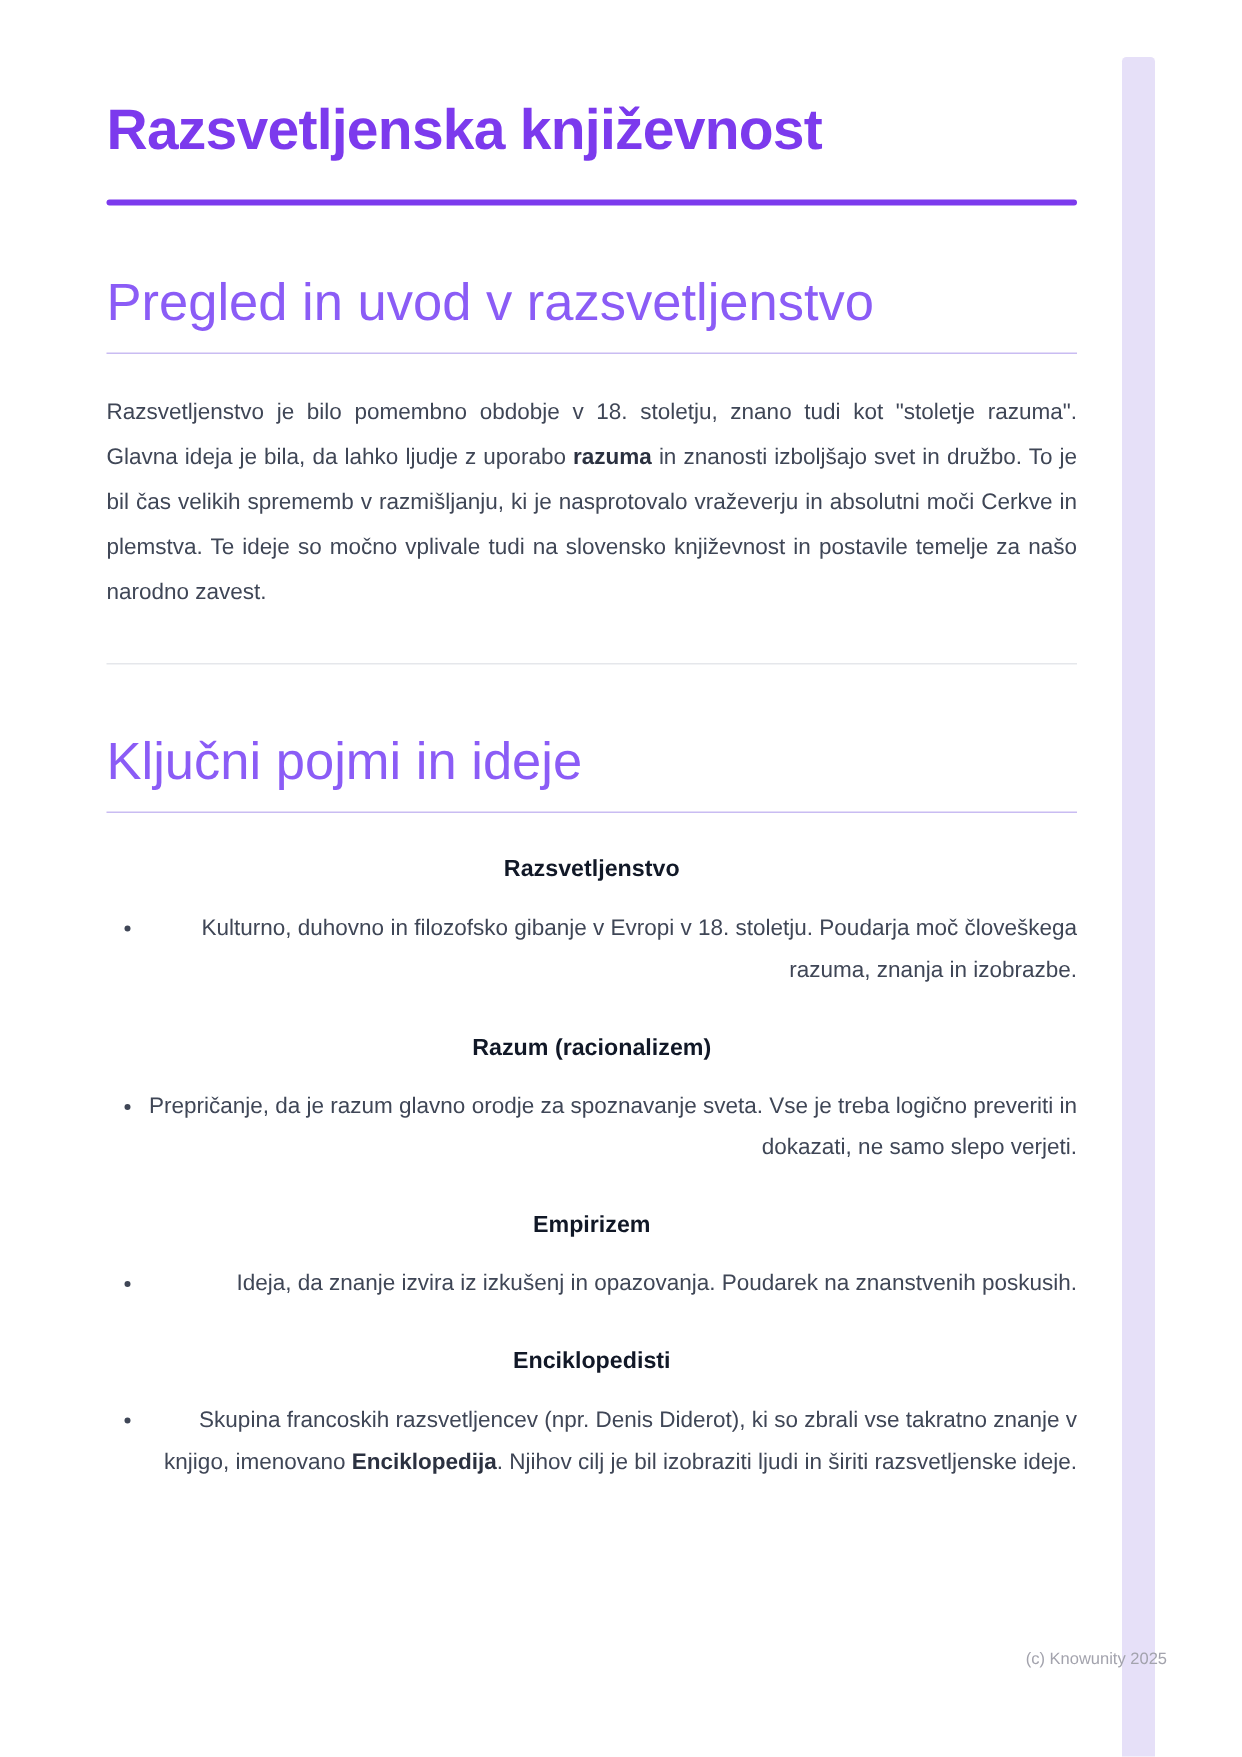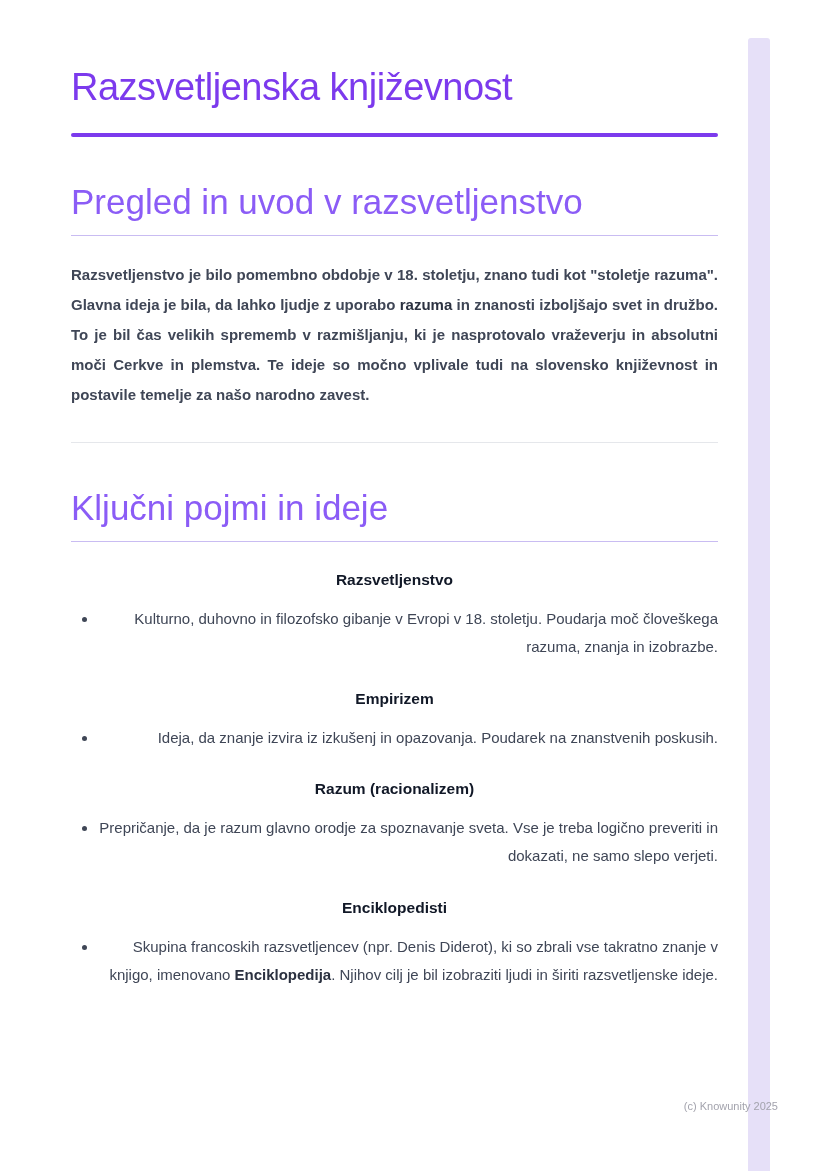--- a/index.html
+++ b/index.html
@@ -23,21 +23,21 @@
     border-radius: 3px 3px 0 0;
   }
   .content {
     position: absolute;
     left: 71px;
     top: 0;
     width: 647px;
   }
   h1.page-title {
     font-size: 38px;
-    font-weight: normal;
+    font-weight: bold;
     color: #7c3aed;
     margin: 66px 0 24px 0;
     letter-spacing: -0.5px;
   }
   .title-rule {
     border: none;
     height: 4px;
     background: #7c3aed;
     border-radius: 2px;
     margin: 0;
@@ -52,21 +52,20 @@
     height: 1px;
     background: #c9bcf2;
     margin: 0 0 24px 0;
   }
   p.body-paragraph {
     font-size: 15px;
     line-height: 2.0;
     text-align: justify;
     margin: 0;
     color: #3f4656;
-    font-weight: bold;
   }
   p.body-paragraph strong { color: #2b3140; }
   .section-divider {
     border: none;
     height: 1px;
     background: #e5e7eb;
     margin: 32px 0 0 0;
   }
   h3.term-title {
     font-size: 15.5px;
@@ -117,30 +116,30 @@
     <div class="heading-rule"></div>
 
     <div class="term-block">
       <h3 class="term-title">Razsvetljenstvo</h3>
       <ul class="bullets">
         <li><span>Kulturno, duhovno in filozofsko gibanje v Evropi v 18. stoletju. Poudarja moč človeškega razuma, znanja in izobrazbe.</span></li>
       </ul>
     </div>
 
     <div class="term-block">
-      <h3 class="term-title">Empirizem</h3>
+      <h3 class="term-title">Razum (racionalizem)</h3>
       <ul class="bullets">
-        <li><span>Ideja, da znanje izvira iz izkušenj in opazovanja. Poudarek na znanstvenih poskusih.</span></li>
+        <li><span>Prepričanje, da je razum glavno orodje za spoznavanje sveta. Vse je treba logično preveriti in dokazati, ne samo slepo verjeti.</span></li>
       </ul>
     </div>
 
     <div class="term-block">
-      <h3 class="term-title">Razum (racionalizem)</h3>
+      <h3 class="term-title">Empirizem</h3>
       <ul class="bullets">
-        <li><span>Prepričanje, da je razum glavno orodje za spoznavanje sveta. Vse je treba logično preveriti in dokazati, ne samo slepo verjeti.</span></li>
+        <li><span>Ideja, da znanje izvira iz izkušenj in opazovanja. Poudarek na znanstvenih poskusih.</span></li>
       </ul>
     </div>
 
     <div class="term-block">
       <h3 class="term-title">Enciklopedisti</h3>
       <ul class="bullets">
         <li><span>Skupina francoskih razsvetljencev (npr. Denis Diderot), ki so zbrali vse takratno znanje v knjigo, imenovano </span><strong>Enciklopedija</strong><span>. Njihov cilj je bil izobraziti ljudi in širiti razsvetljenske ideje.</span></li>
       </ul>
     </div>
 

